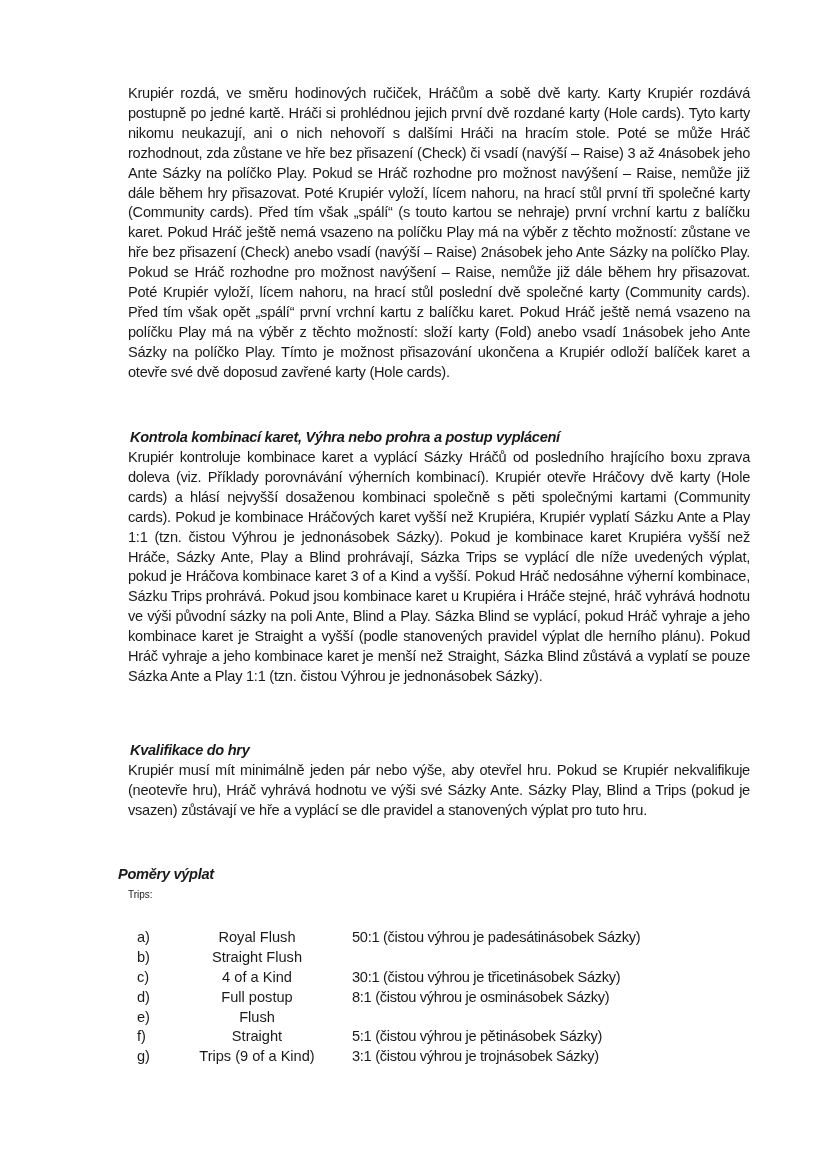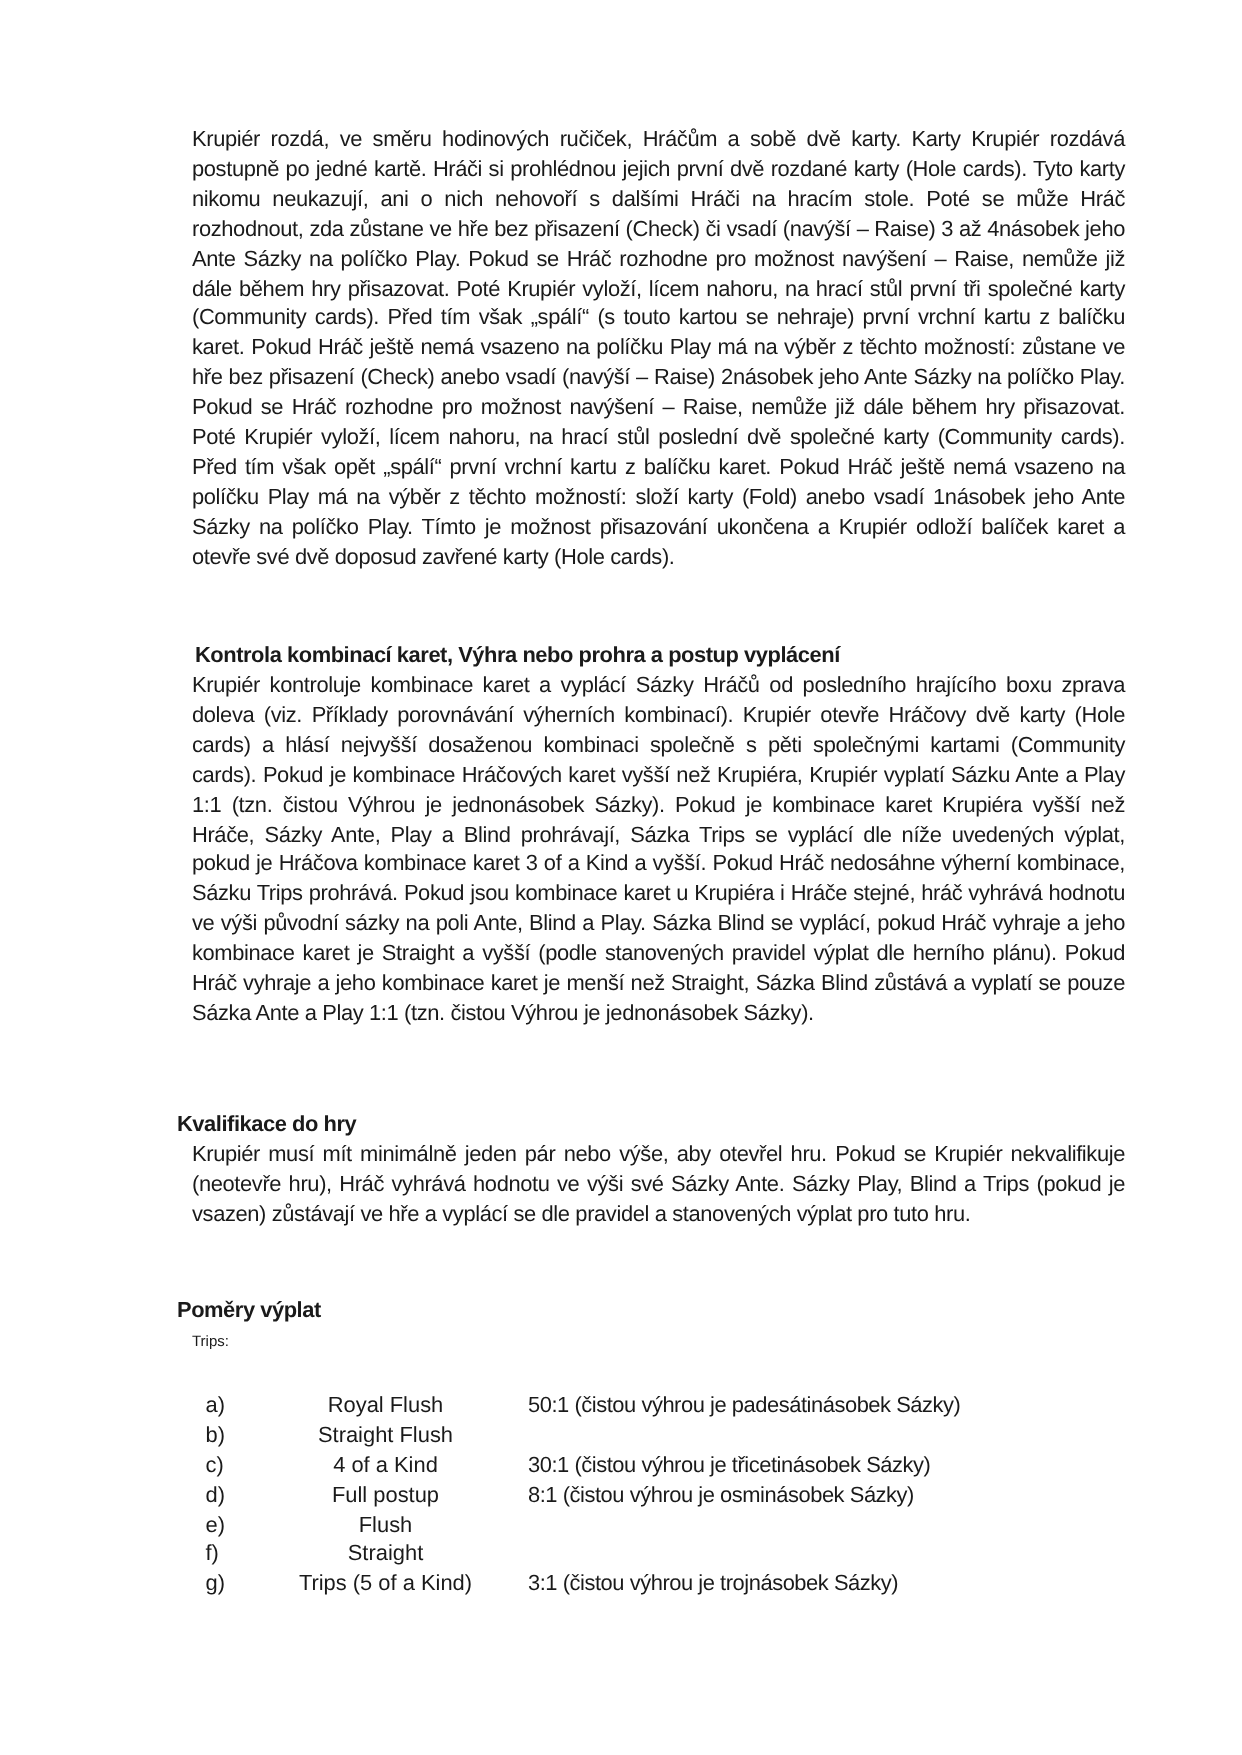--- a/index.html
+++ b/index.html
@@ -9,21 +9,21 @@
       color: #1a1a1a;
     }
     .page { position: absolute; left: 0; top: 0; width: 660px; height: 1170px; }
     .para {
       position: absolute; left: 128px; width: 622px;
       font-size: 14.6px; line-height: 19.9px;
       text-align: justify; letter-spacing: -0.25px;
       margin: 0;
     }
     .heading {
-      position: absolute; font-weight: bold; 
+      position: absolute; font-weight: bold; font-style: italic;
       font-size: 14.6px; line-height: 19.9px; letter-spacing: -0.3px; margin: 0;
     }
     .plain {
       position: absolute; font-size: 10px; line-height: 19.9px; margin: 0; text-align: right;
     }
     .payout-table { position: absolute; left: 128px; top: 928px; width: 600px; }
     .prow { position: relative; height: 19.9px; font-size: 14.6px; line-height: 19.9px; }
     .prow .letter { position: absolute; left: 9px; }
     .prow .hand { position: absolute; left: 60px; width: 138px; text-align: center; }
     .prow .payout { position: absolute; left: 224px; white-space: nowrap; letter-spacing: -0.3px; }
@@ -31,21 +31,21 @@
 </head>
 <body>
 
 <div class="page">
 
   <p class="para" style="top:84px;">Krupiér rozdá, ve směru hodinových ručiček, Hráčům a sobě dvě karty. Karty Krupiér rozdává postupně po jedné kartě. Hráči si prohlédnou jejich první dvě rozdané karty (Hole cards). Tyto karty nikomu neukazují, ani o nich nehovoří s dalšími Hráči na hracím stole. Poté se může Hráč rozhodnout, zda zůstane ve hře bez přisazení (Check) či vsadí (navýší – Raise) 3 až 4násobek jeho Ante Sázky na políčko Play. Pokud se Hráč rozhodne pro možnost navýšení – Raise, nemůže již dále během hry přisazovat. Poté Krupiér vyloží, lícem nahoru, na hrací stůl první tři společné karty (Community cards). Před tím však „spálí“ (s touto kartou se nehraje) první vrchní kartu z balíčku karet. Pokud Hráč ještě nemá vsazeno na políčku Play má na výběr z těchto možností: zůstane ve hře bez přisazení (Check) anebo vsadí (navýší – Raise) 2násobek jeho Ante Sázky na políčko Play. Pokud se Hráč rozhodne pro možnost navýšení – Raise, nemůže již dále během hry přisazovat. Poté Krupiér vyloží, lícem nahoru, na hrací stůl poslední dvě společné karty (Community cards). Před tím však opět „spálí“ první vrchní kartu z balíčku karet. Pokud Hráč ještě nemá vsazeno na políčku Play má na výběr z těchto možností: složí karty (Fold) anebo vsadí 1násobek jeho Ante Sázky na políčko Play. Tímto je možnost přisazování ukončena a Krupiér odloží balíček karet a otevře své dvě doposud zavřené karty (Hole cards).</p>
 
   <p class="heading" style="left:130px; top:428px;">Kontrola kombinací karet, Výhra nebo prohra a postup vyplácení</p>
   <p class="para" style="top:448px;">Krupiér kontroluje kombinace karet a vyplácí Sázky Hráčů od posledního hrajícího boxu zprava doleva (viz. Příklady porovnávání výherních kombinací). Krupiér otevře Hráčovy dvě karty (Hole cards) a hlásí nejvyšší dosaženou kombinaci společně s pěti společnými kartami (Community cards). Pokud je kombinace Hráčových karet vyšší než Krupiéra, Krupiér vyplatí Sázku Ante a Play 1:1 (tzn. čistou Výhrou je jednonásobek Sázky). Pokud je kombinace karet Krupiéra vyšší než Hráče, Sázky Ante, Play a Blind prohrávají, Sázka Trips se vyplácí dle níže uvedených výplat, pokud je Hráčova kombinace karet 3 of a Kind a vyšší. Pokud Hráč nedosáhne výherní kombinace, Sázku Trips prohrává. Pokud jsou kombinace karet u Krupiéra i Hráče stejné, hráč vyhrává hodnotu ve výši původní sázky na poli Ante, Blind a Play. Sázka Blind se vyplácí, pokud Hráč vyhraje a jeho kombinace karet je Straight a vyšší (podle stanovených pravidel výplat dle herního plánu). Pokud Hráč vyhraje a jeho kombinace karet je menší než Straight, Sázka Blind zůstává a vyplatí se pouze Sázka Ante a Play 1:1 (tzn. čistou Výhrou je jednonásobek Sázky).</p>
 
-  <p class="heading" style="left:118px; top:741px;">Kvalifikace do hry</p>
+  <p class="heading" style="left:130px; top:741px;">Kvalifikace do hry</p>
   <p class="para" style="top:761px;">Krupiér musí mít minimálně jeden pár nebo výše, aby otevřel hru. Pokud se Krupiér nekvalifikuje (neotevře hru), Hráč vyhrává hodnotu ve výši své Sázky Ante. Sázky Play, Blind a Trips (pokud je vsazen) zůstávají ve hře a vyplácí se dle pravidel a stanovených výplat pro tuto hru.</p>
 
   <p class="heading" style="left:118px; top:865px;">Poměry výplat</p>
   <p class="plain" style="left:128px; top:885px;">Trips:</p>
 
   <div class="payout-table">
     <div class="prow">
       <span class="letter">a)</span>
       <span class="hand">Royal Flush</span>
       <span class="payout">50:1 (čistou výhrou je padesátinásobek Sázky)</span>
@@ -64,21 +64,22 @@
       <span class="hand">Full postup</span>
       <span class="payout">8:1 (čistou výhrou je osminásobek Sázky)</span>
     </div>
     <div class="prow">
       <span class="letter">e)</span>
       <span class="hand">Flush</span>
     </div>
     <div class="prow">
       <span class="letter">f)</span>
       <span class="hand">Straight</span>
+      <span class="payout">5:1 (čistou výhrou je pětinásobek Sázky)</span>
     </div>
     <div class="prow">
       <span class="letter">g)</span>
-      <span class="hand">Trips (5 of a Kind)</span>
+      <span class="hand">Trips (9 of a Kind)</span>
       <span class="payout">3:1 (čistou výhrou je trojnásobek Sázky)</span>
     </div>
   </div>
 
 </div>
 
 </body></html>

